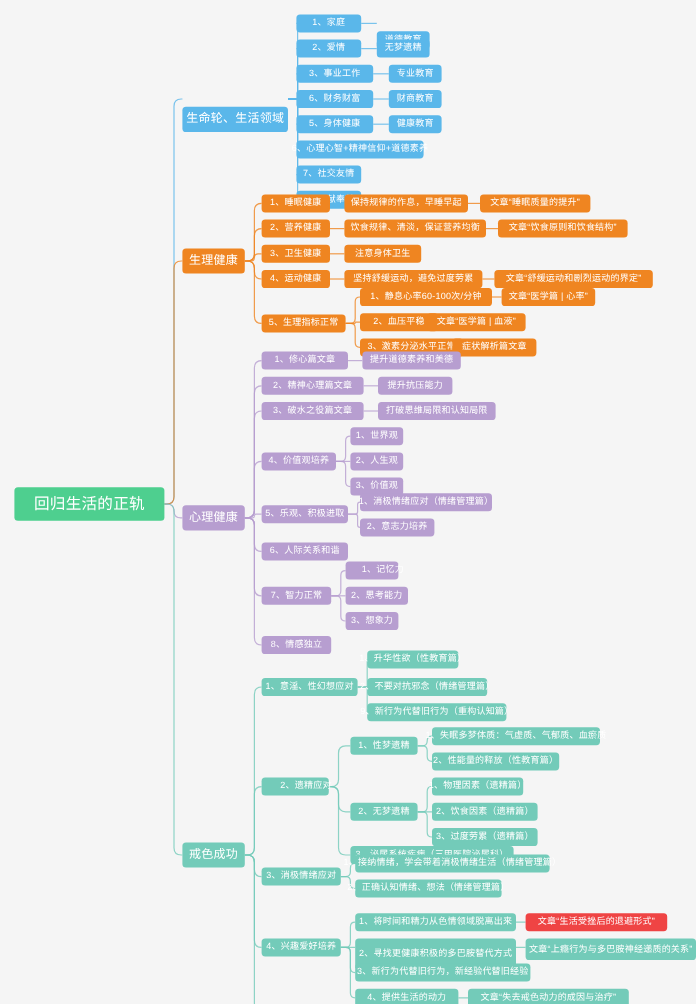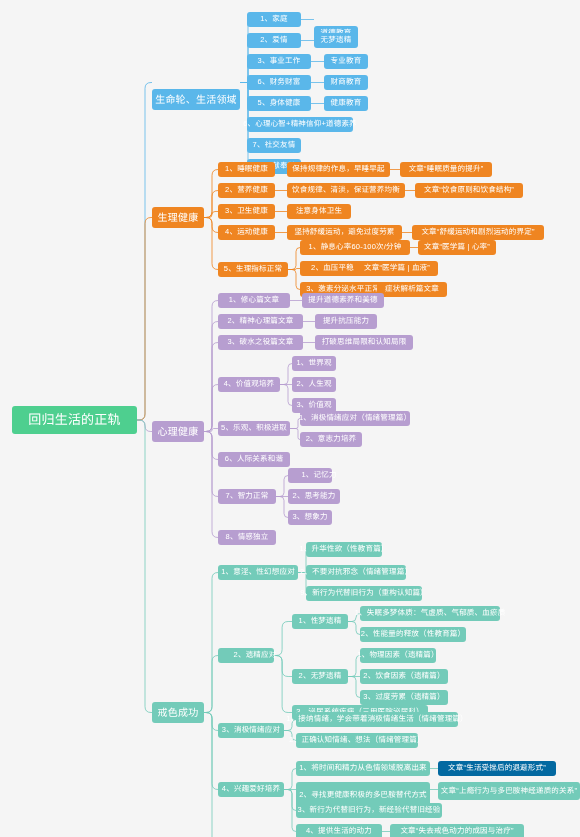--- a/index.html
+++ b/index.html
@@ -217,20 +217,20 @@
       <div class="node lv3" style="left: 292px; top: 669px; width: 56px; height: 15px; background: rgb(115, 203, 185);">2、无梦遗精</div>
       <div class="node lv4" style="left: 360px; top: 648px; width: 76px; height: 15px; background: rgb(115, 203, 185);">1、物理因素（遗精篇）</div>
       <div class="node lv4" style="left: 360px; top: 669px; width: 88px; height: 15px; background: rgb(115, 203, 185);">2、饮食因素（遗精篇）</div>
       <div class="node lv4" style="left: 360px; top: 690px; width: 88px; height: 15px; background: rgb(115, 203, 185);">3、过度劳累（遗精篇）</div>
       <div class="node lv3" style="left: 292px; top: 705px; width: 136px; height: 15px; background: rgb(115, 203, 185);">3、泌尿系统疾病（三甲医院泌尿科）</div>
       <div class="node lv2" style="left: 218px; top: 723px; width: 66px; height: 15px; background: rgb(115, 203, 185);">3、消极情绪应对</div>
       <div class="node lv3" style="left: 296px; top: 712px; width: 162px; height: 15px; background: rgb(115, 203, 185);">1、接纳情绪，学会带着消极情绪生活（情绪管理篇）</div>
       <div class="node lv3" style="left: 296px; top: 733px; width: 122px; height: 15px; background: rgb(115, 203, 185);">2、正确认知情绪、想法（情绪管理篇）</div>
       <div class="node lv2" style="left: 218px; top: 782px; width: 66px; height: 15px; background: rgb(115, 203, 185);">4、兴趣爱好培养</div>
       <div class="node lv3" style="left: 296px; top: 761px; width: 134px; height: 15px; background: rgb(115, 203, 185);">1、将时间和精力从色情领域脱离出来</div>
-      <div class="node lv4" style="left: 438px; top: 761px; width: 118px; height: 15px; background: #0369a1;">文章“生活受挫后的退避形式”</div>
+      <div class="node lv4" style="left: 438px; top: 761px; width: 118px; height: 15px; background: #ef4444;">文章“生活受挫后的退避形式”</div>
       <div class="node lv3" style="left: 296px; top: 782px; width: 134px; height: 26px; background: rgb(115, 203, 185);">2、寻找更健康积极的多巴胺替代方式</div>
       <div class="node lv4" style="left: 438px; top: 782px; width: 142px; height: 18px; background: rgb(115, 203, 185);">文章“上瘾行为与多巴胺神经递质的关系”</div>
       <div class="node lv3" style="left: 296px; top: 803px; width: 146px; height: 15px; background: rgb(115, 203, 185);">3、新行为代替旧行为，新经验代替旧经验</div>
       <div class="node lv3" style="left: 296px; top: 824px; width: 86px; height: 15px; background: rgb(115, 203, 185);">4、提供生活的动力</div>
       <div class="node lv4" style="left: 390px; top: 824px; width: 134px; height: 15px; background: rgb(115, 203, 185);">文章“失去戒色动力的成因与治疗”</div>
     </div>
 </div>
 
 </body></html>

